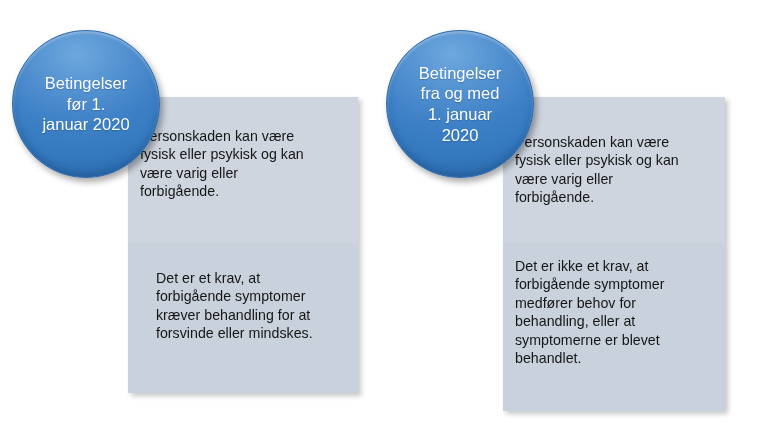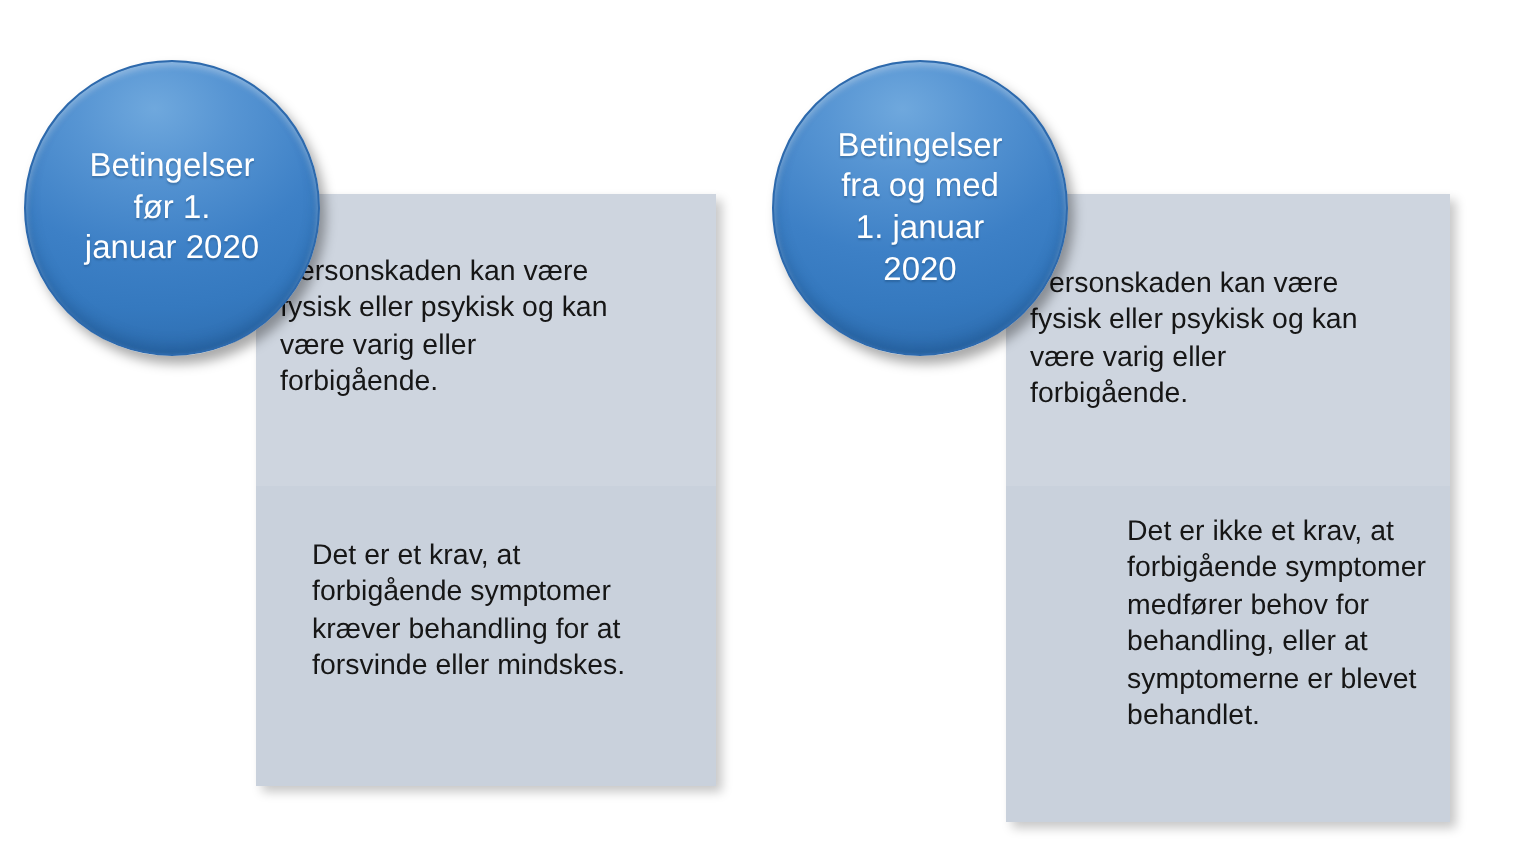--- a/index.html
+++ b/index.html
@@ -62,21 +62,21 @@
   #panel-before .cell-bottom { height: 150px; padding-top: 26px; padding-left: 28px; }
 
   
   #panel-from {
     left: 503px;
     top: 97px;
     width: 222px;
     height: 314px;
   }
   #panel-from .cell-top    { height: 146px; padding-top: 36px; }
-  #panel-from .cell-bottom { height: 168px; padding-top: 14px; justify-content: flex-end; }
+  #panel-from .cell-bottom { height: 168px; padding-top: 14px; }
 
   
   .bubble {
     position: absolute;
     width: 148px;
     height: 148px;
     border-radius: 50%;
     background:
       radial-gradient(ellipse 120% 95% at 44% 16%,
         #6fa8dd 0%,

